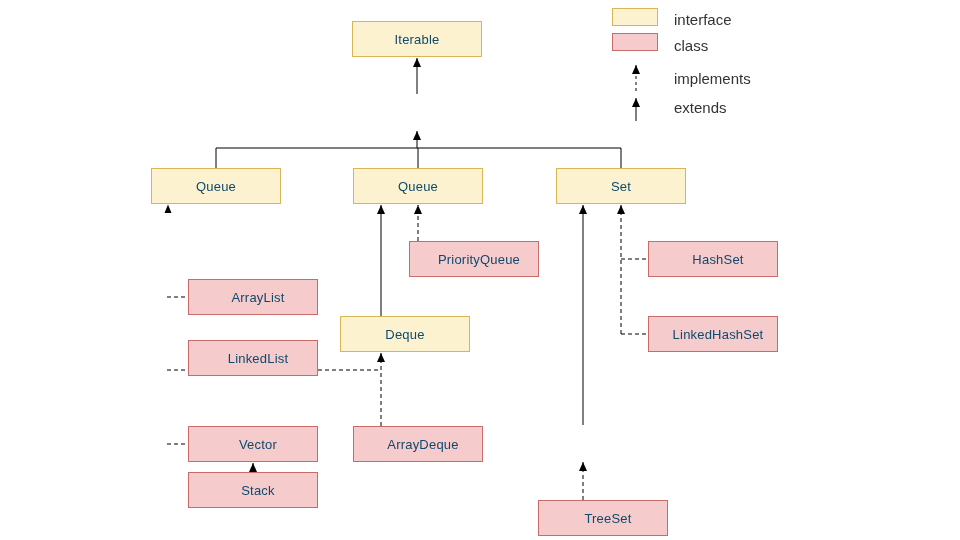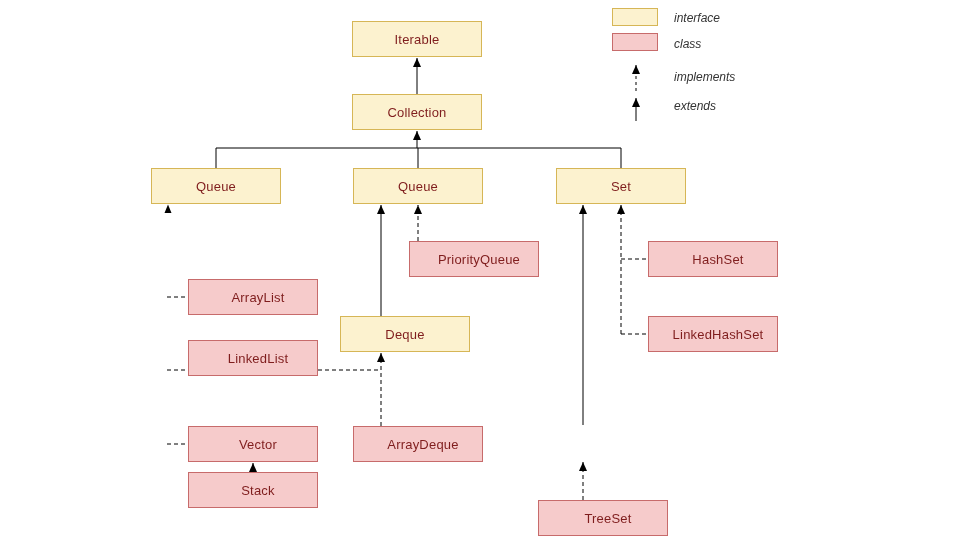--- a/index.html
+++ b/index.html
@@ -5,28 +5,28 @@
 <style>
   html,body{margin:0;padding:0;background:#ffffff;}
   .canvas{
     position:relative;width:960px;height:540px;background:#ffffff;overflow:hidden;
     font-family:"Liberation Sans","DejaVu Sans",sans-serif;color:#2d2d2d;
   }
   .edges{position:absolute;left:0;top:0;width:960px;height:540px;}
   .node{
     position:absolute;width:130px;height:36px;box-sizing:border-box;
     display:flex;align-items:center;justify-content:center;
-    font-size:13px;letter-spacing:.2px;color:#7f1d1d;
+    font-size:13px;letter-spacing:.2px;color:#0c4a6e;
   }
   .node.interface{background:#fcf2cf;border:1px solid #d6b656;}
   .node.class{background:#f6cbcb;border:1px solid #c76b6b;padding-left:10px;}
   .legend-swatch{position:absolute;width:46px;height:18px;box-sizing:border-box;}
   .legend-swatch.interface{background:#fcf2cf;border:1px solid #d6b656;}
   .legend-swatch.class{background:#f6cbcb;border:1px solid #c76b6b;}
-  .legend-label{position:absolute;font-size:12px;color:#333333;white-space:nowrap;font-style:italic;}
+  .legend-label{position:absolute;font-size:15px;color:#333333;white-space:nowrap;}
 </style>
 </head>
 <body>
 
 <div class="canvas">
 
   <svg class="edges" width="960" height="540" viewBox="0 0 960 540">
     <defs>
       <marker id="ah" markerUnits="userSpaceOnUse" markerWidth="9" markerHeight="8" viewBox="0 0 9 8" refX="9" refY="4" orient="auto">
         <path d="M9,4 L0,0 L0,8 Z" fill="#000000"></path>
@@ -50,21 +50,20 @@
     <line x1="167" y1="297" x2="187" y2="297" stroke="#000" stroke-width="1" stroke-dasharray="4 3"></line>
     <line x1="167" y1="370" x2="187" y2="370" stroke="#000" stroke-width="1" stroke-dasharray="4 3"></line>
     <line x1="167" y1="444" x2="187" y2="444" stroke="#000" stroke-width="1" stroke-dasharray="4 3"></line>
     <polygon points="164.5,213 171.5,213 168,204.5" fill="#000"></polygon>
 
     <line x1="636" y1="91" x2="636" y2="65" stroke="#000" stroke-width="1" stroke-dasharray="3 3" marker-end="url(#ah)"></line>
     <line x1="636" y1="121" x2="636" y2="98" stroke="#000" stroke-width="1" marker-end="url(#ah)"></line>
   </svg>
 
   <div class="node interface" style="left:352px;top:21px">Iterable</div>
-  <div class="node interface" style="left:352px;top:94px">Collection</div>
   <div class="node interface" style="left:151px;top:168px">Queue</div>
   <div class="node interface" style="left:353px;top:168px">Queue</div>
   <div class="node interface" style="left:556px;top:168px">Set</div>
   <div class="node interface" style="left:340px;top:316px">Deque</div>
 
   <div class="node class" style="left:409px;top:241px">PriorityQueue</div>
   <div class="node class" style="left:648px;top:241px">HashSet</div>
   <div class="node class" style="left:188px;top:279px">ArrayList</div>
   <div class="node class" style="left:648px;top:316px">LinkedHashSet</div>
   <div class="node class" style="left:188px;top:340px">LinkedList</div>

